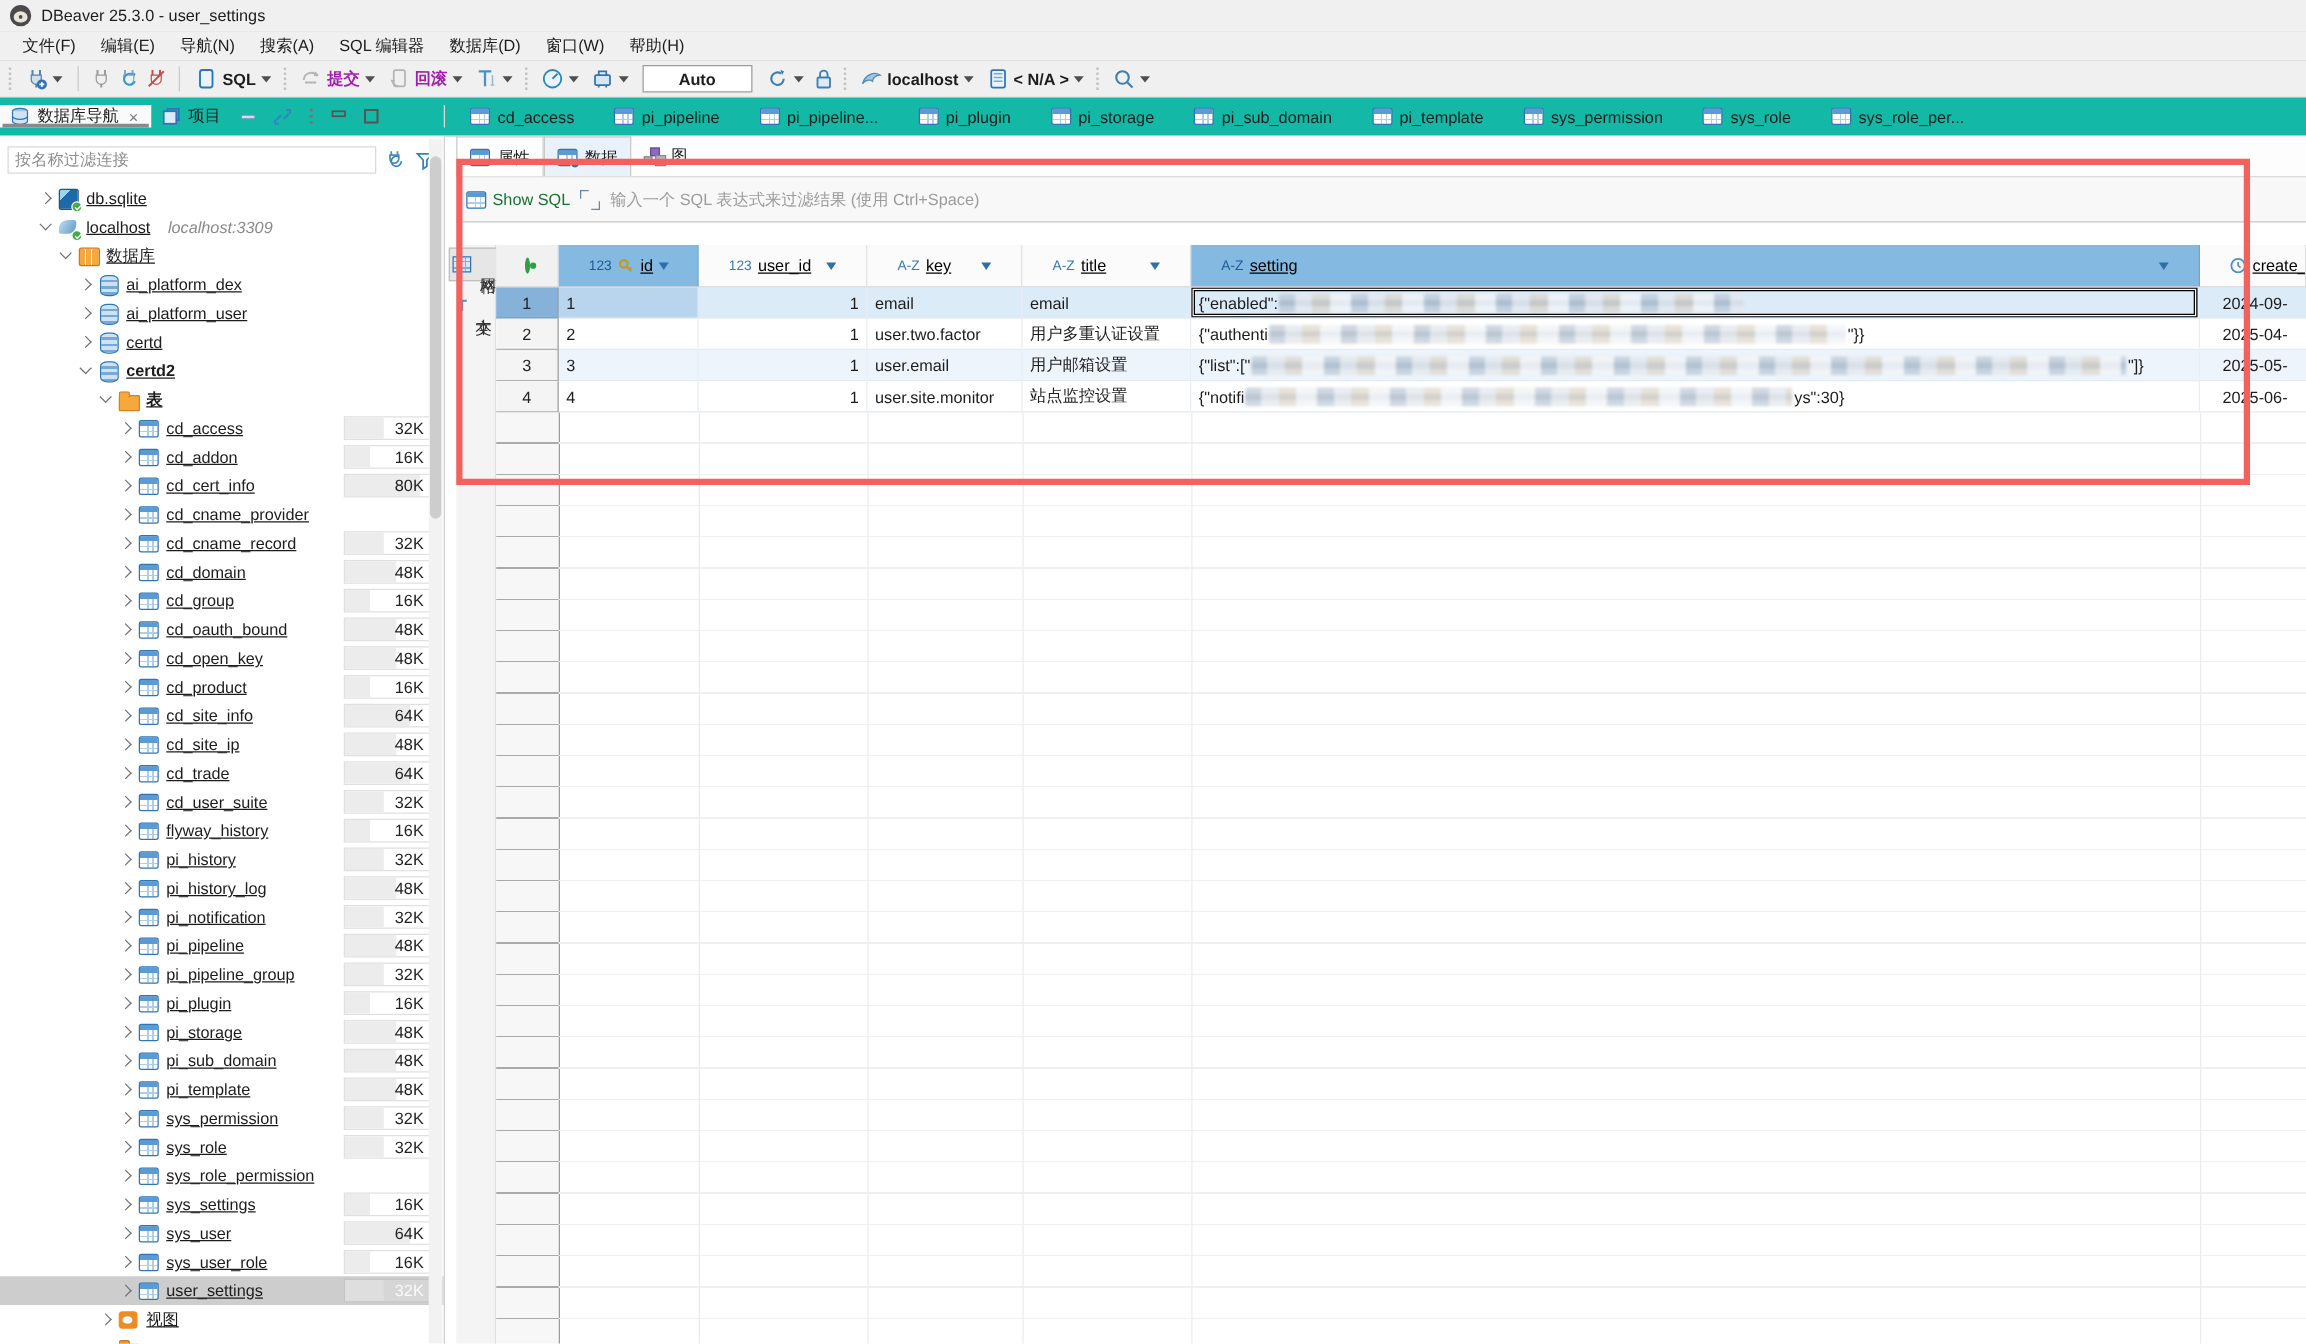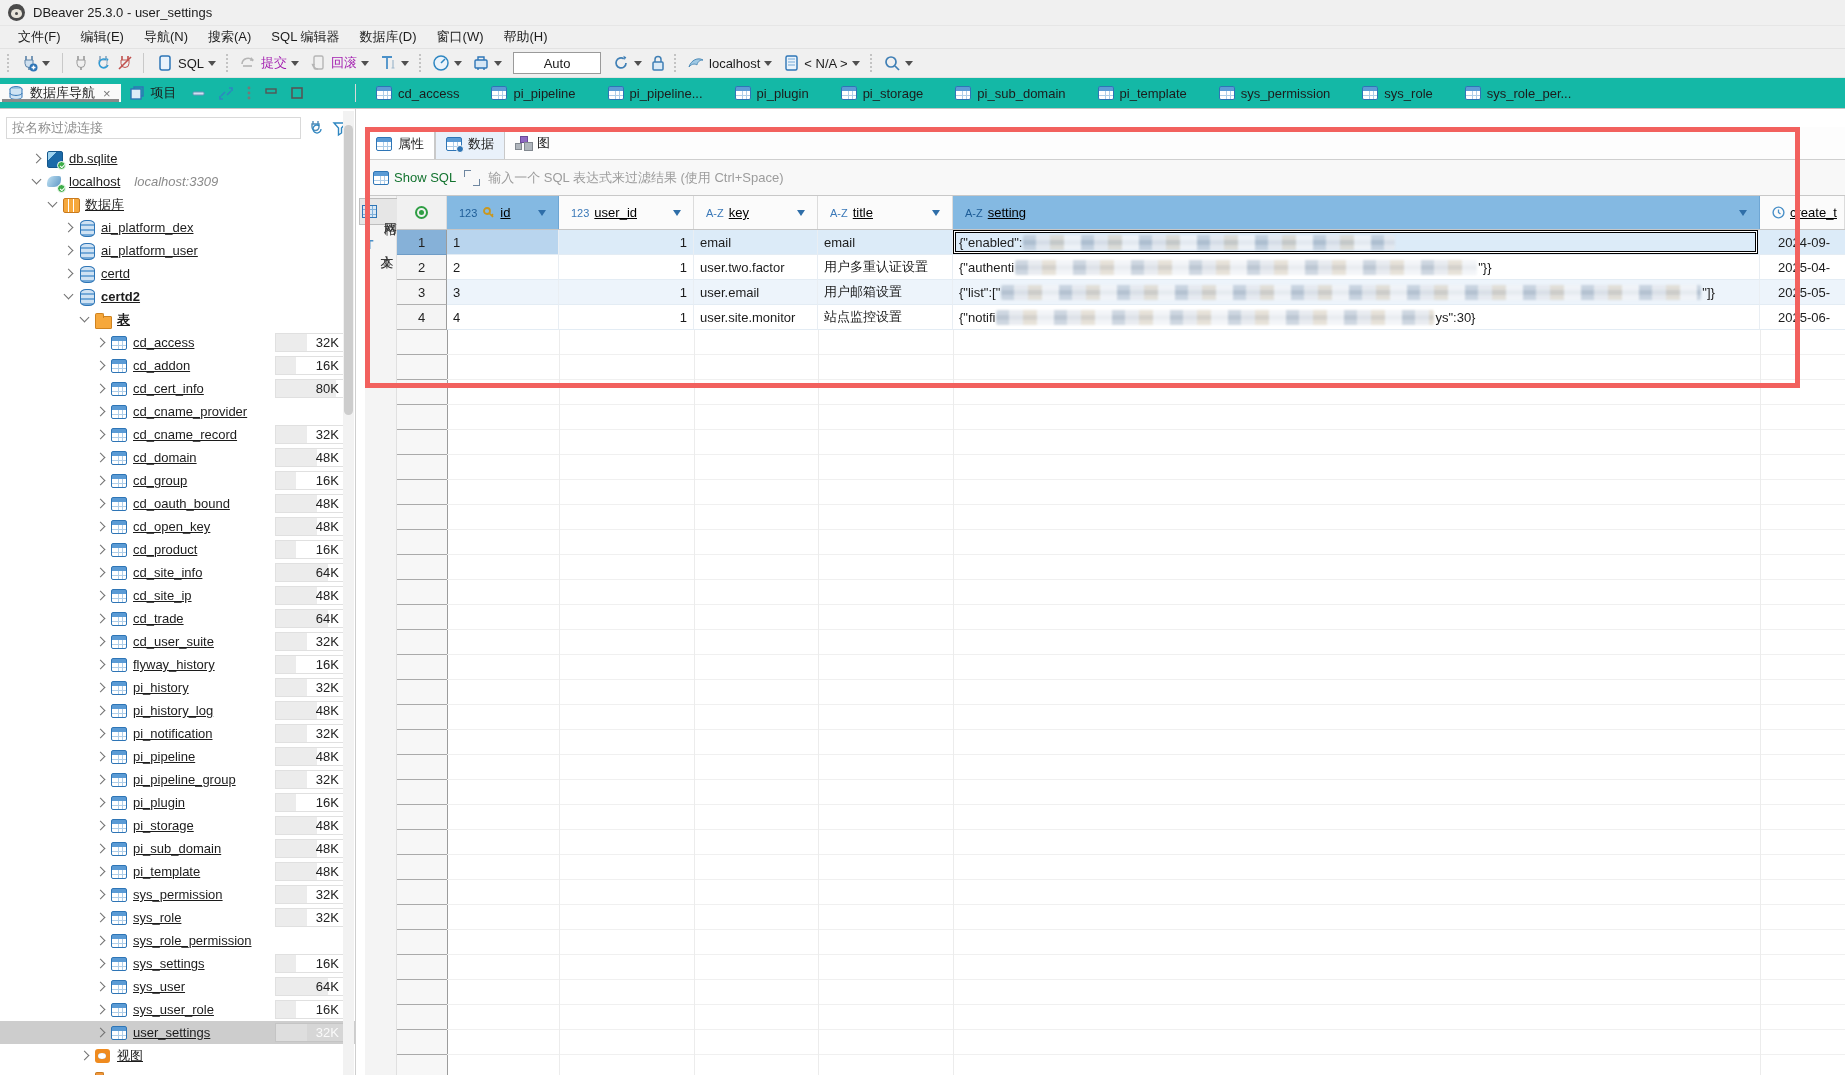--- a/index.html
+++ b/index.html
@@ -14,21 +14,21 @@
   .appicon::before{content:"";position:absolute;left:3px;top:5px;width:11px;height:9px;border-radius:50% 50% 45% 45%;background:#e8e4da;}
   .appicon::after{content:"";position:absolute;left:7px;top:8px;width:3px;height:3px;border-radius:50%;background:#4a4a4a;}
 
   
   .menubar{position:absolute;left:0;top:26px;right:0;height:22px;background:#f0f0f0;
            display:flex;align-items:center;padding-left:8px;}
   .menu-item{padding:2px 10px;white-space:nowrap;}
 
   
   .toolbar{position:absolute;left:0;top:48px;right:0;height:30px;background:#f0f0f0;
-           display:flex;align-items:center;gap:4px;padding-left:4px;border-top:1px solid #e2e2e2;border-bottom:1px solid #e2e2e2;}
+           display:flex;align-items:center;gap:4px;padding-left:4px;border-top:1px solid #e2e2e2;border-bottom:1px solid #e2e2e2;font-weight:bold;}
   .hnd{width:3px;height:18px;border-left:2px dotted #c3c3c3;margin:0 3px;}
   .sep{width:1px;height:20px;background:#c9c9c9;margin:0 5px;}
   .tbtn{display:flex;align-items:center;gap:4px;padding:2px 3px;}
   .tbi{width:18px;height:18px;flex:none;display:inline-block;}
   .caret{width:0;height:0;border:4px solid transparent;border-top:5px solid #4f4f4f;margin-top:4px;}
   .gray-label{color:#a21caf;}
   .auto-box{width:88px;height:22px;background:#fff;border:1px solid #9a9a9a;
             display:flex;align-items:center;justify-content:center;margin:0 4px;}
 
   
@@ -99,21 +99,21 @@
   .badge[data-size="80K"] .bar{width:88%;}
   .badge .sz{position:absolute;right:5px;top:1px;color:#222;}
   .tree-row[data-variant="selected"] .badge{background:#d6d6d6;border-color:#c4c4c4;}
   .tree-row[data-variant="selected"] .badge .bar{background:#dedede;}
   .tree-row[data-variant="selected"] .badge .sz{color:#fafafa;}
   .vscroll{position:absolute;right:1px;top:2px;width:11px;bottom:0;background:#f2f2f2;}
   .vscroll .thumb{position:absolute;left:1px;right:1px;top:14px;height:290px;background:#cdcdcd;border-radius:5px;}
 
   
   .main{position:absolute;left:365px;top:109px;right:0;bottom:0;background:#fff;}
-  .results-tabs{margin-top:18px;height:33px;display:flex;align-items:stretch;border-bottom:1px solid #cfcfcf;background:#fdfdfd;}
+  .results-tabs{height:33px;display:flex;align-items:stretch;border-bottom:1px solid #cfcfcf;background:#fdfdfd;}
   .rtab{display:flex;align-items:center;gap:6px;padding:0 10px;border:1px solid #c9c9c9;border-bottom:none;background:#fff;}
   .rtab.active{background:#e9f1fa;}
   .rtab.plain{border:none;background:transparent;}
   .gear-dot{position:absolute;right:-3px;bottom:-3px;width:8px;height:8px;border-radius:50%;background:#2e75b6;border:1px solid #fff;}
   .rel{position:relative;}
   .chart-ico{width:16px;height:14px;position:relative;}
   .chart-ico::before{content:"";position:absolute;left:5px;top:0;width:6px;height:5px;background:#8f69c2;border:1px solid #6b4a99;}
   .chart-ico::after{content:"";position:absolute;left:0;bottom:0;width:5px;height:5px;background:#b0b6bd;border:1px solid #82888f;
       box-shadow:10px 0 0 #b0b6bd, 10px 0 0 1px #82888f;}
 
@@ -130,21 +130,21 @@
   .strip{width:32px;flex:none;background:#f4f4f4;border-right:1px solid #e0e0e0;display:flex;flex-direction:column;align-items:center;padding-top:2px;gap:6px;}
   .pres{writing-mode:vertical-rl;display:flex;flex-direction:column;align-items:center;gap:4px;padding:6px 2px;color:#333;}
   .pres.active{background:#e6e6e6;border:1px solid #bdbdbd;}
   .grid-ico{width:15px;height:13px;border:1px solid #2e75b6;writing-mode:horizontal-tb;
       background:linear-gradient(to right, rgba(0,0,0,0) 0 4px,#7fb0da 4px 5px, rgba(0,0,0,0) 5px 9px,#7fb0da 9px 10px, rgba(0,0,0,0) 10px),
       linear-gradient(rgba(0,0,0,0) 0 3px,#7fb0da 3px 4px, rgba(0,0,0,0) 4px 8px,#7fb0da 8px 9px, rgba(0,0,0,0) 9px),#d9e8f5;}
   .text-ico{writing-mode:horizontal-tb;color:#4a90c8;font-size:13px;font-weight:bold;}
 
   .grid{flex:1;display:flex;flex-direction:column;min-width:0;}
   .ghead{display:grid;grid-template-columns:50px 112px 135px 124px 135px 807px 1fr;height:34px;border-bottom:1px solid #c6c6c6;}
-  .hc{display:flex;align-items:center;padding:0 12px;background:#fbfbfb;border-right:1px solid #dcdcdc;overflow:hidden;white-space:nowrap;gap:5px;}
+  .hc{display:flex;align-items:center;padding:0 24px;background:#fbfbfb;border-right:1px solid #dcdcdc;overflow:hidden;white-space:nowrap;gap:5px;}
   .hc.sel{background:#84b9e2;border-right-color:#6ea6d4;}
   .hc .typ{color:#3a78b8;font-size:11px;flex:none;}
   .hc.sel .typ{color:#1d5c97;}
   .hc .cname{color:#000000;text-decoration:underline;}
   .hcaret{margin-left:auto;width:0;height:0;border:4.5px solid transparent;border-top:6px solid #2f6ea8;margin-top:5px;flex:none;}
   .corner{justify-content:center;background:#f1f1f1;}
   .radio-ico{width:13px;height:13px;border:2px solid #2f9e44;border-radius:50%;position:relative;}
   .radio-ico::after{content:"";position:absolute;left:2px;top:2px;width:5px;height:5px;border-radius:50%;background:#2f9e44;}
 
   .gbody{display:flex;flex-direction:column;}

